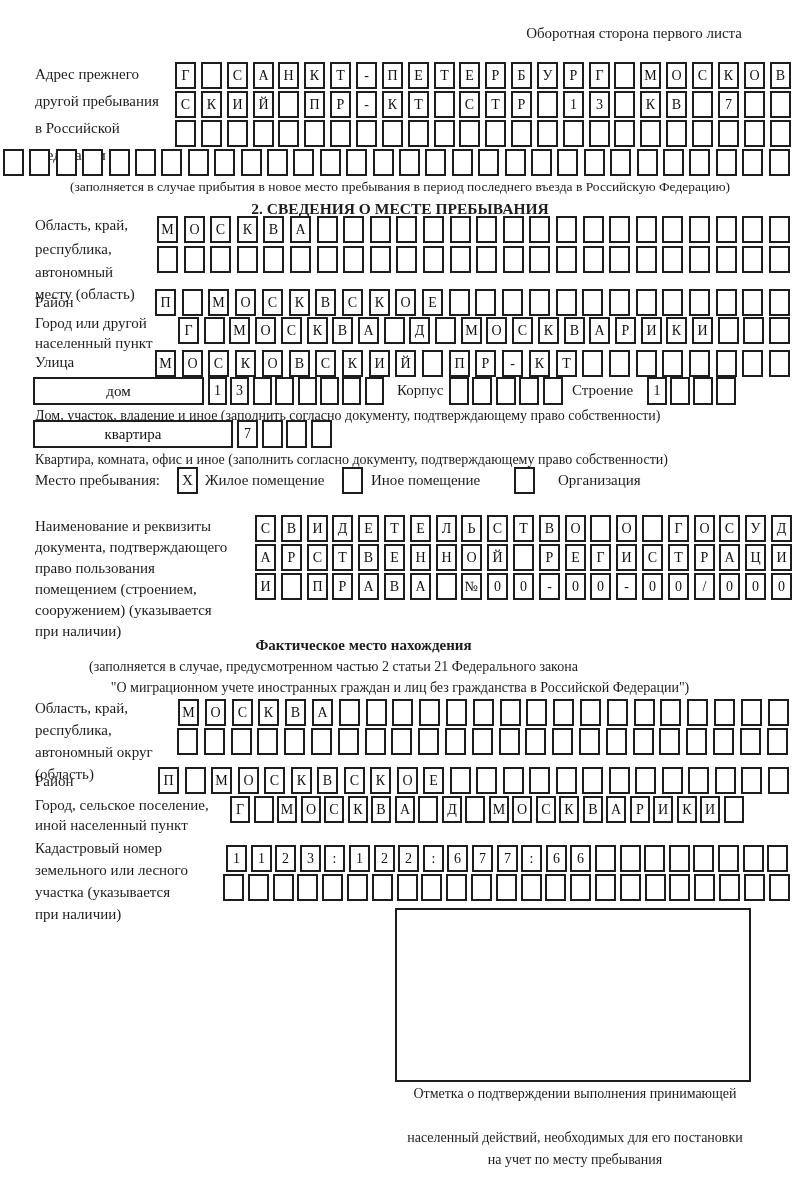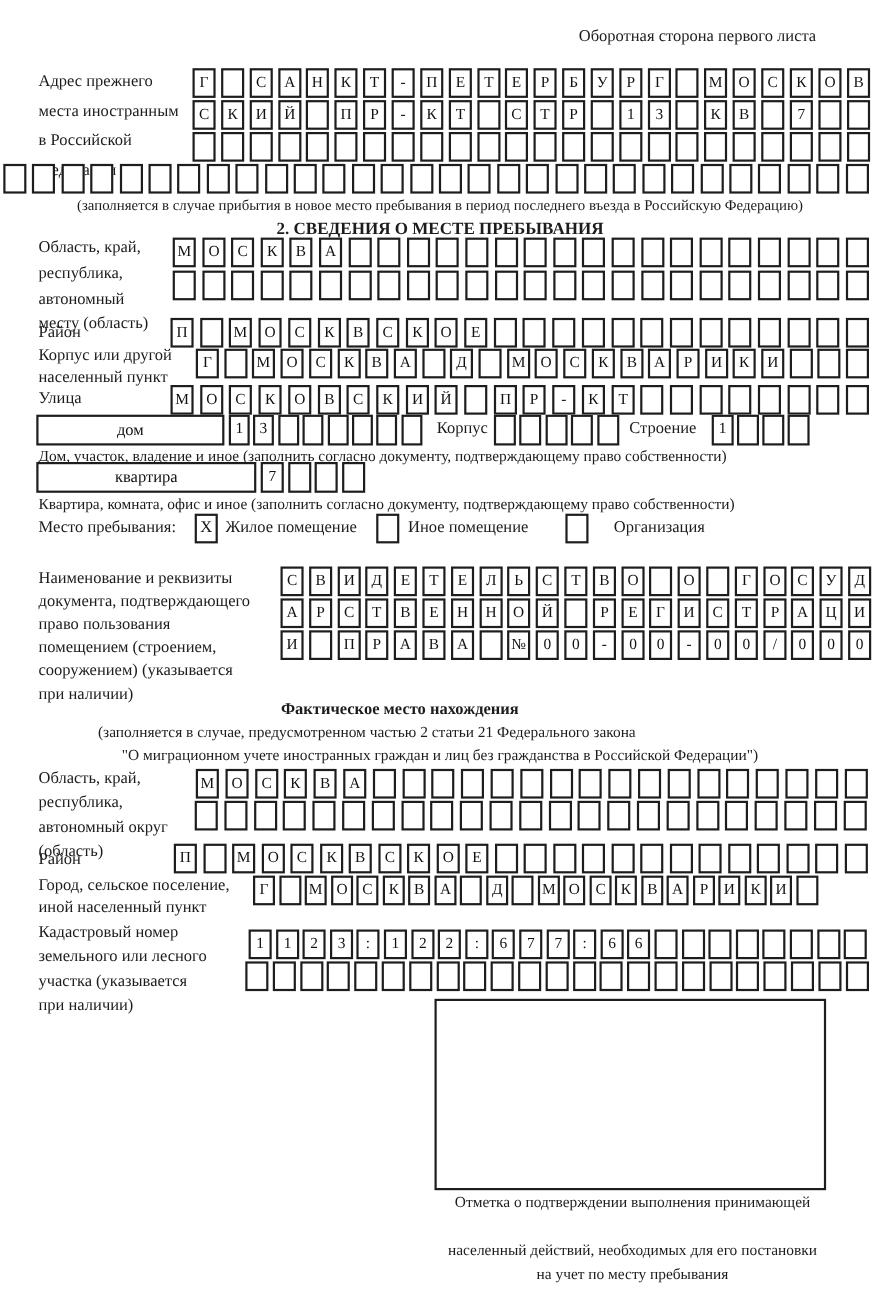--- a/index.html
+++ b/index.html
@@ -17,31 +17,31 @@
         display:flex;align-items:center;justify-content:center;font-size:15px;color:#111;}
   .chk{position:absolute;box-sizing:border-box;border:2px solid #1d1d1d;background:#fff;
         text-align:center;font-size:15px;color:#111;}
 </style>
 </head>
 <body>
 
 <div id="form-page">
     <div class="lbl right" style="left: 440px; top: 25px; width: 302px; font-size: 15px;">Оборотная сторона первого листа</div>
     <div class="lbl" style="left: 35px; top: 66px;">Адрес прежнего</div>
-    <div class="lbl" style="left: 35px; top: 93px;">места иностранным</div>
+    <div class="lbl" style="left: 35px; top: 93px;">другой пребывания</div>
     <div class="lbl" style="left: 35px; top: 120px;">в Российской</div>
     <div class="lbl" style="left: 35px; top: 147px;">Федерации</div>
     <div class="lbl center" style="left: 0px; top: 180px; width: 800px; font-size: 13.5px;">(заполняется в случае прибытия в новое место пребывания в период последнего въезда в Российскую Федерацию)</div>
     <div class="lbl center bold" style="left: 0px; top: 200px; width: 800px; font-size: 15.5px;">2. СВЕДЕНИЯ О МЕСТЕ ПРЕБЫВАНИЯ</div>
     <div class="lbl" style="left: 35px; top: 217px;">Область, край,</div>
     <div class="lbl" style="left: 35px; top: 241px;">республика,</div>
     <div class="lbl" style="left: 35px; top: 264px;">автономный</div>
     <div class="lbl" style="left: 35px; top: 286px;">месту (область)</div>
     <div class="lbl" style="left: 35px; top: 294px;">Район</div>
-    <div class="lbl" style="left: 35px; top: 315px;">Корпус или другой</div>
+    <div class="lbl" style="left: 35px; top: 315px;">Город или другой</div>
     <div class="lbl" style="left: 35px; top: 335px;">населенный пункт</div>
     <div class="lbl" style="left: 35px; top: 354px;">Улица</div>
     <div class="lbl" style="left: 397px; top: 382px;">Корпус</div>
     <div class="lbl" style="left: 572px; top: 382px;">Строение</div>
     <div class="lbl" style="left: 35px; top: 408px; font-size: 14px;">Дом, участок, владение и иное (заполнить согласно документу, подтверждающему право собственности)</div>
     <div class="lbl" style="left: 35px; top: 452px; font-size: 14px;">Квартира, комната, офис и иное (заполнить согласно документу, подтверждающему право собственности)</div>
     <div class="lbl" style="left: 35px; top: 472px;">Место пребывания:</div>
     <div class="lbl" style="left: 205px; top: 472px;">Жилое помещение</div>
     <div class="lbl" style="left: 371px; top: 472px;">Иное помещение</div>
     <div class="lbl" style="left: 558px; top: 472px;">Организация</div>

